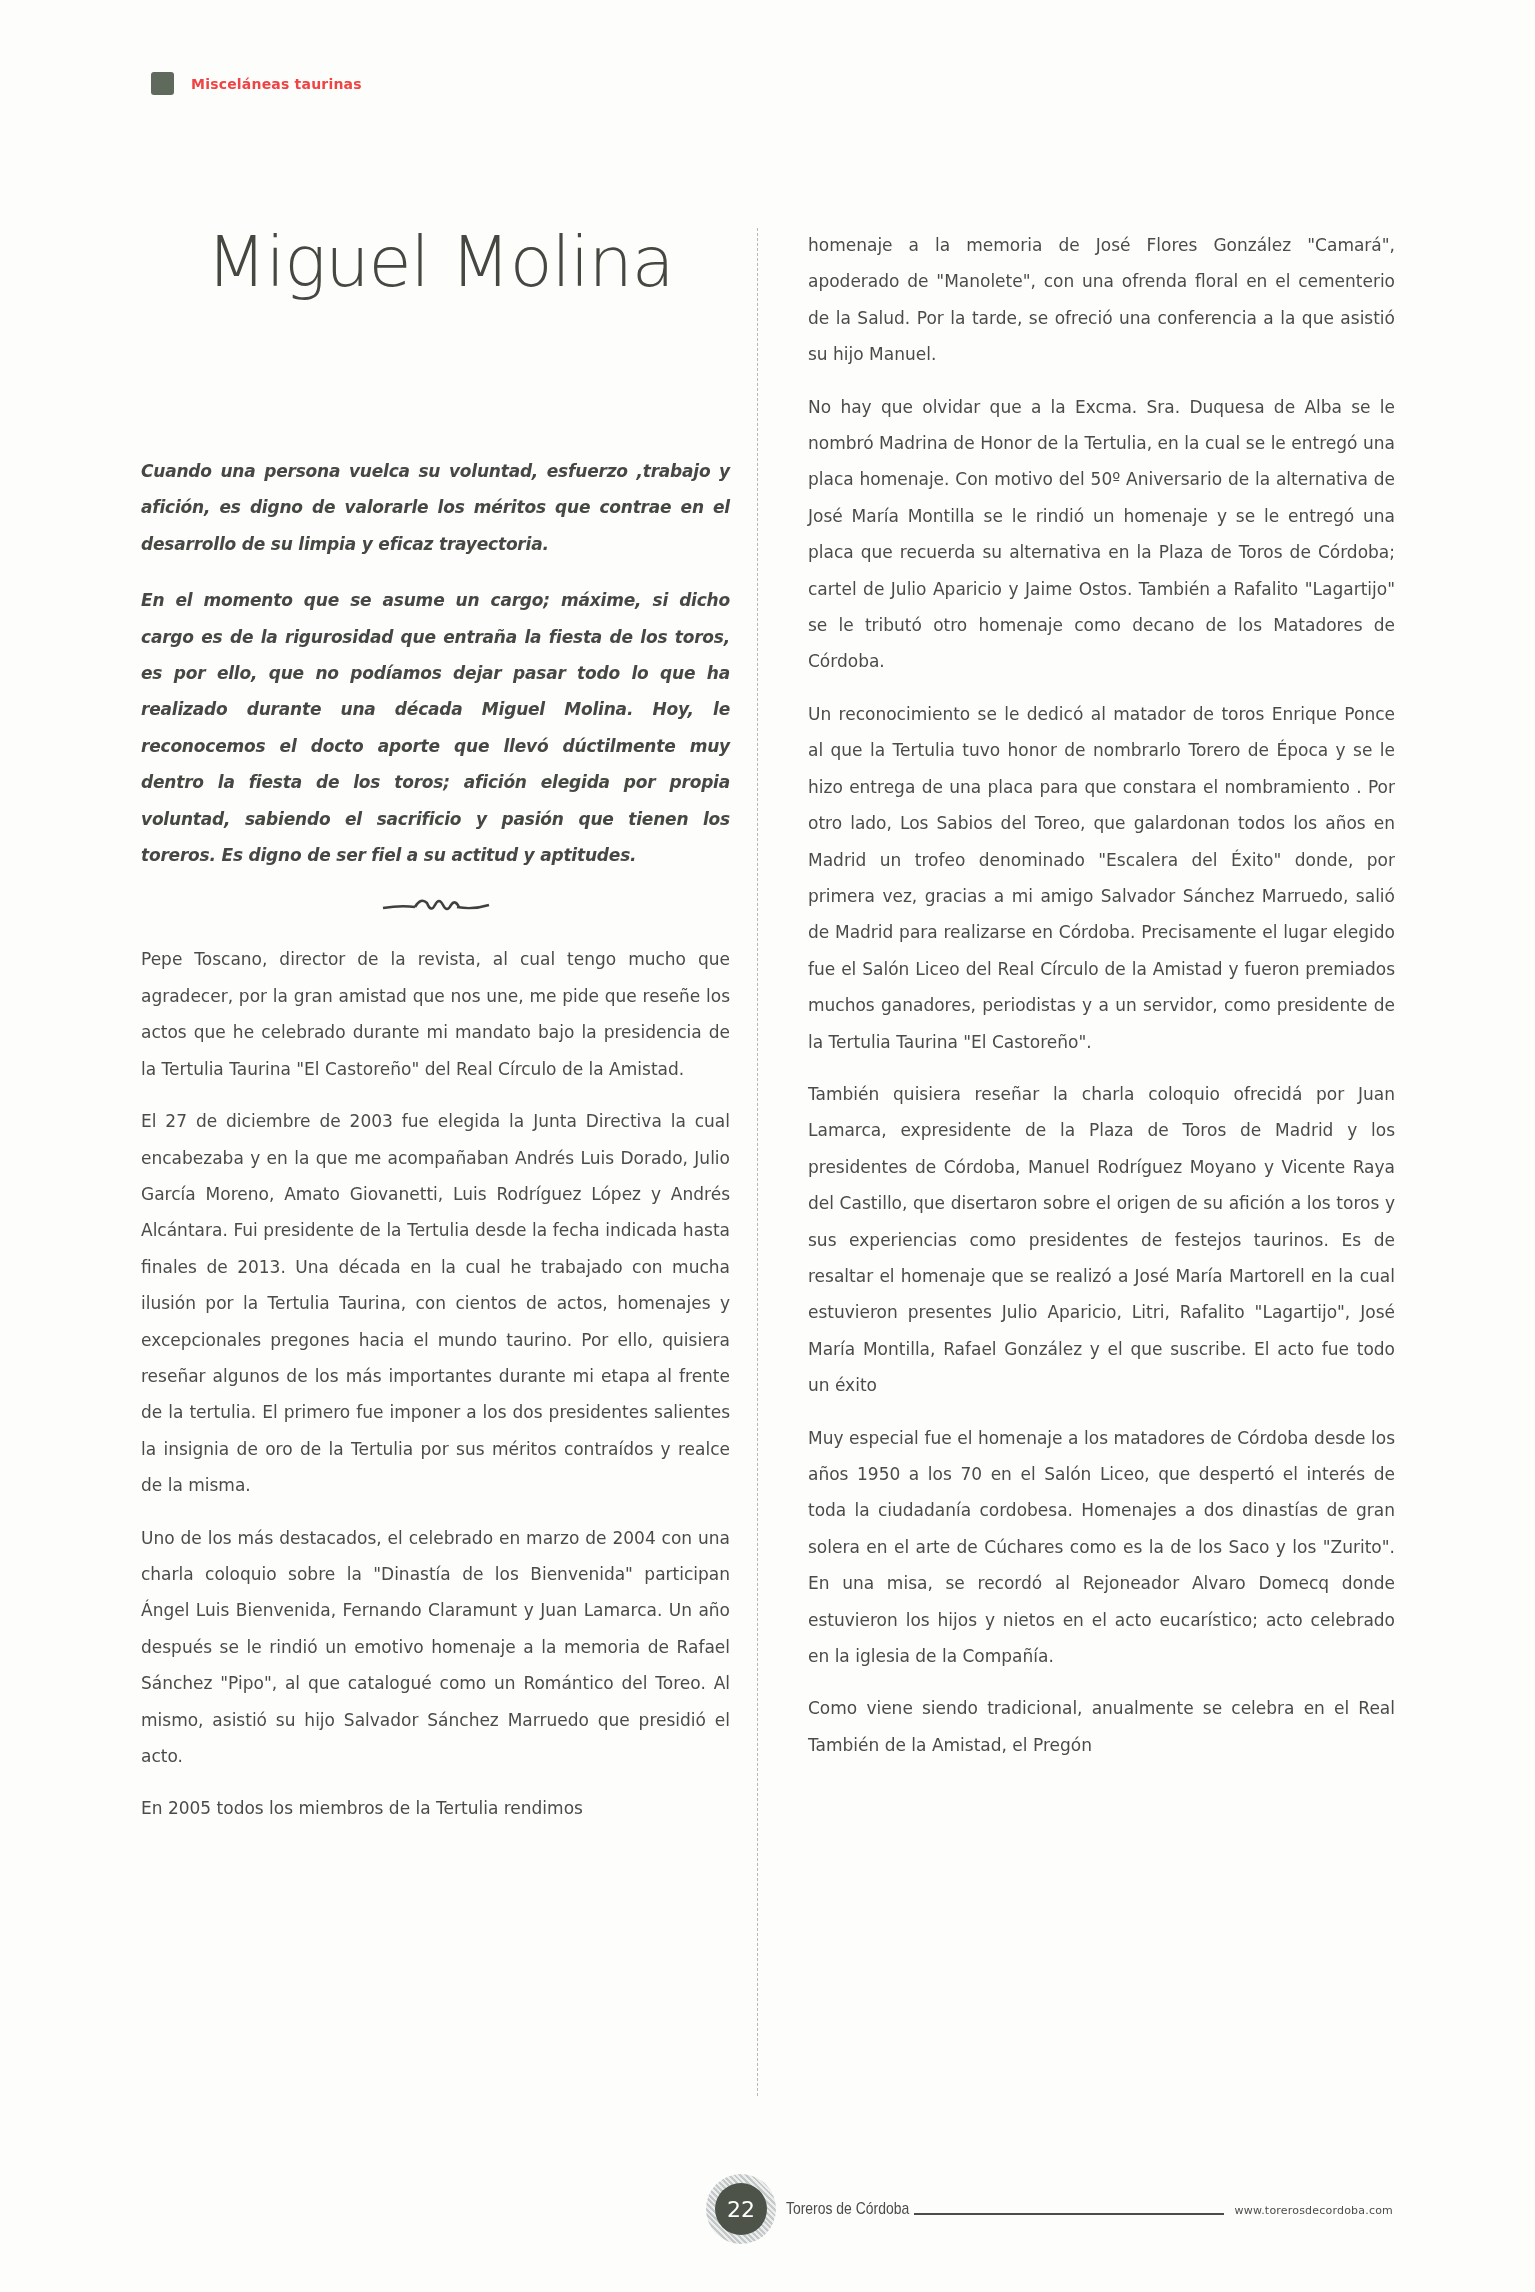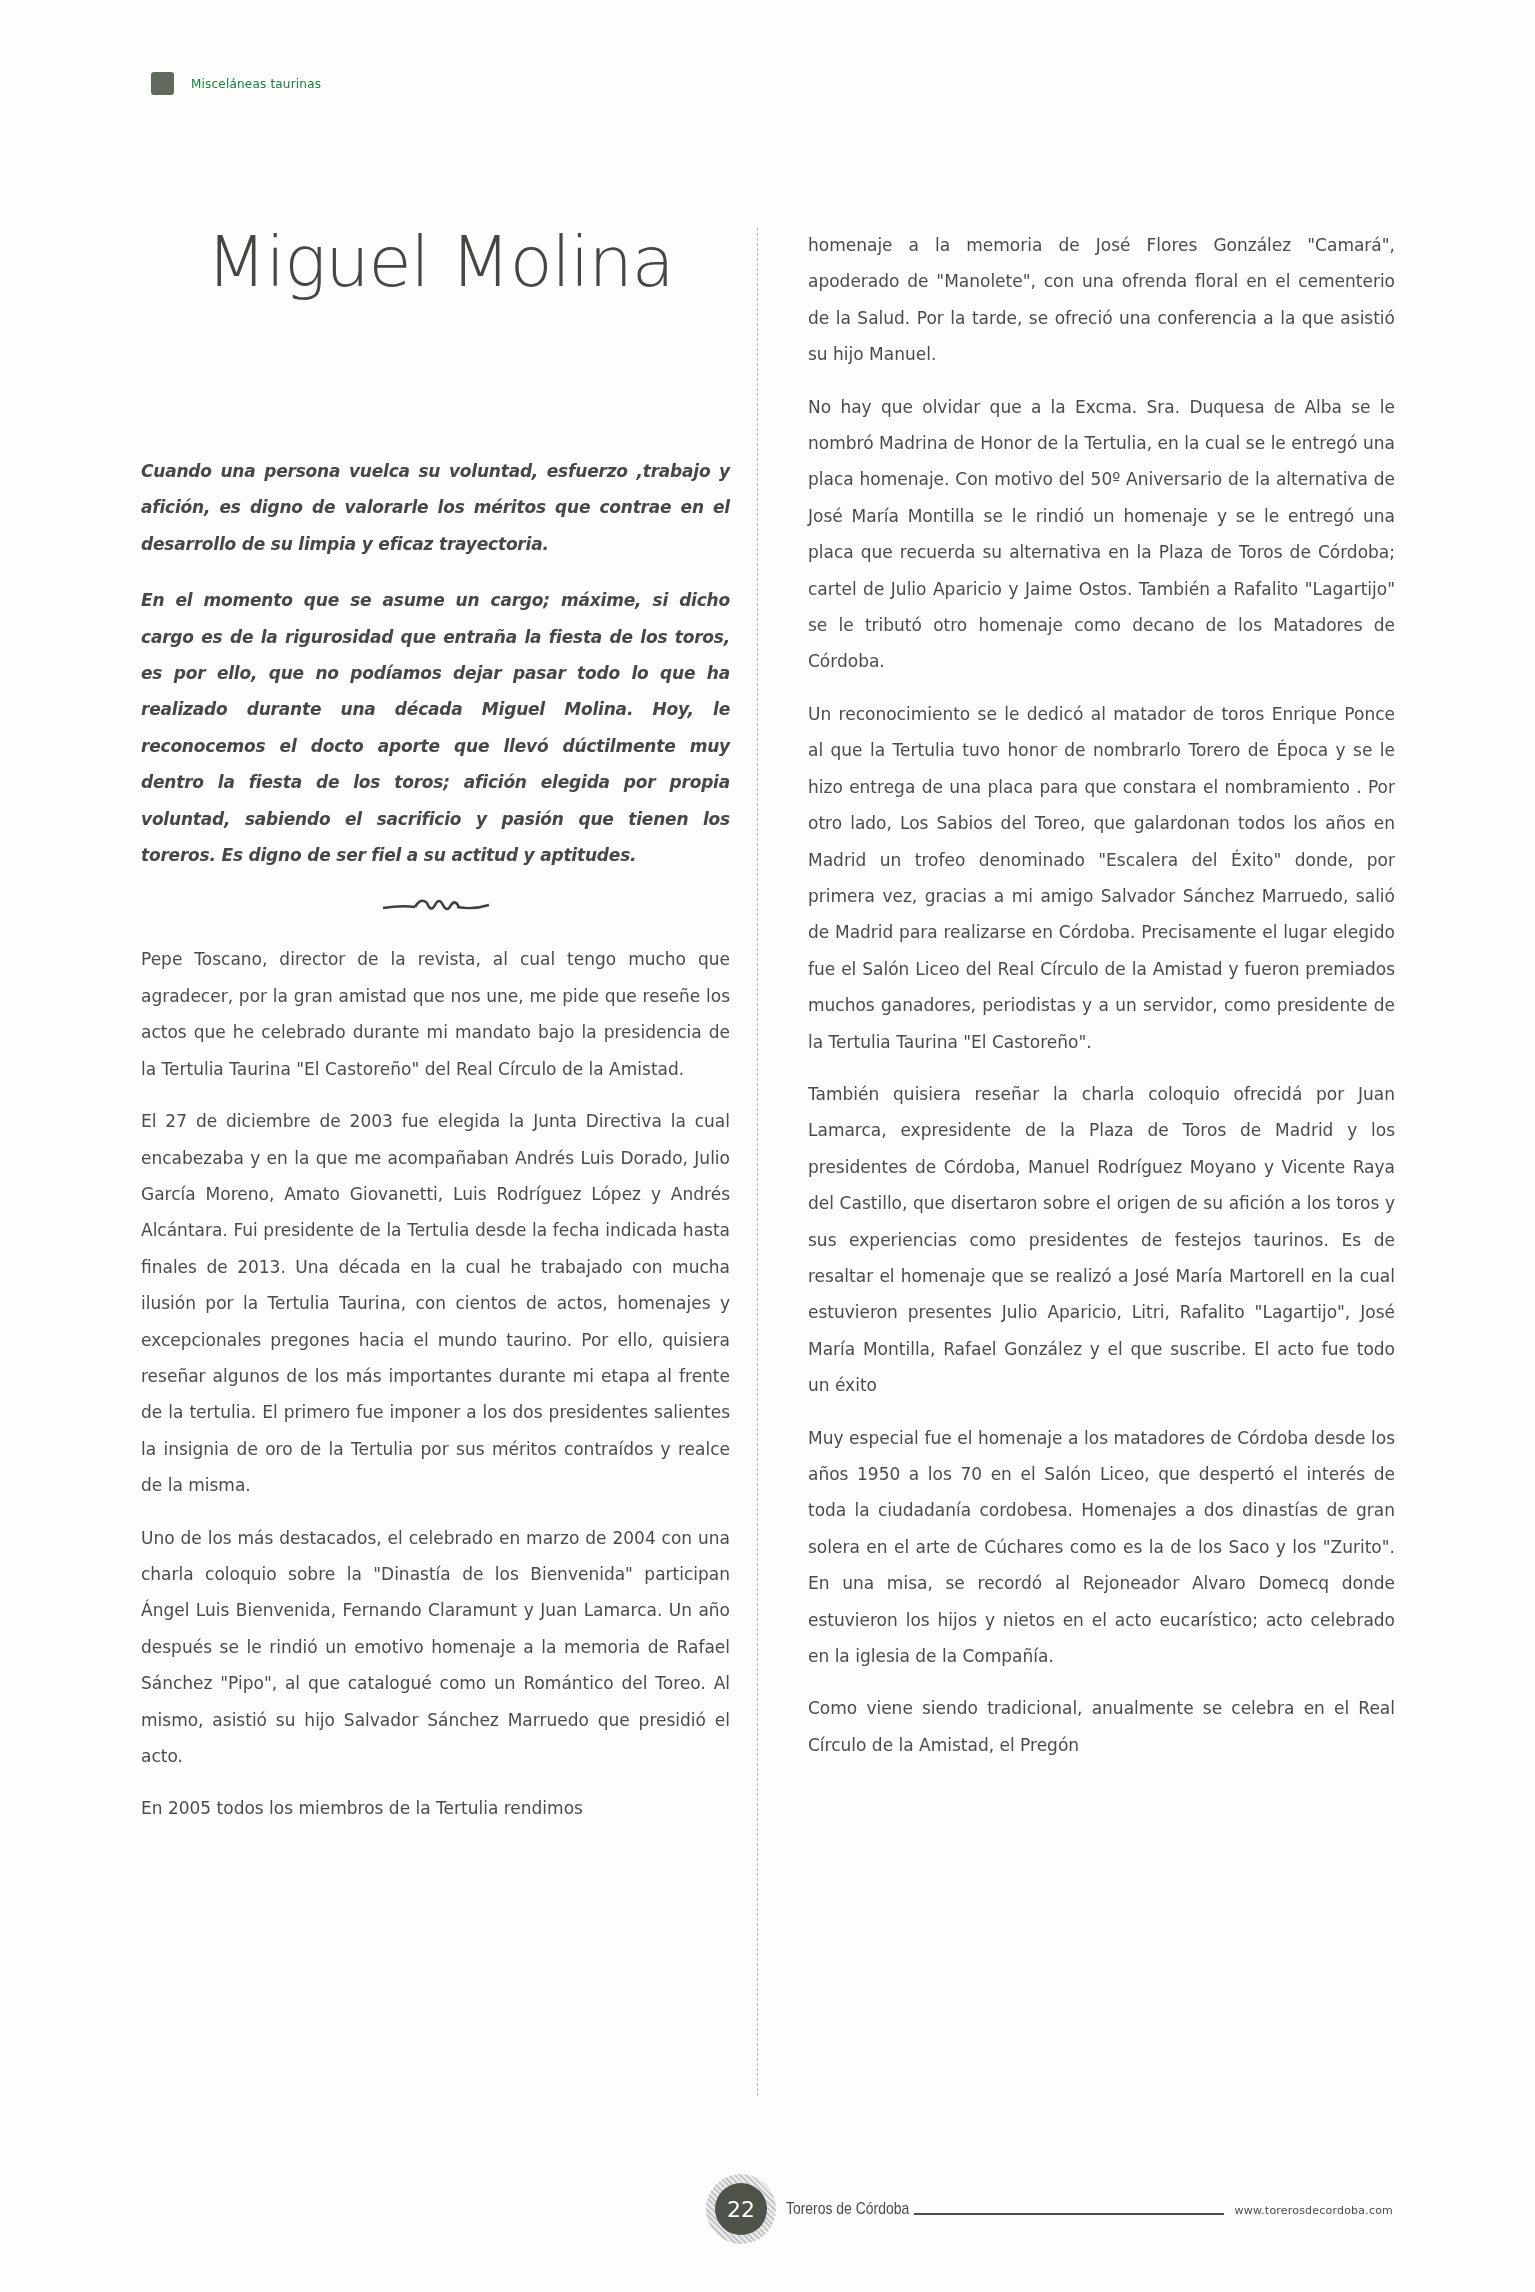--- a/index.html
+++ b/index.html
@@ -3,21 +3,21 @@
 <meta charset="utf-8">
 <style>
   html, body { margin: 0; padding: 0; }
   body {
     width: 1535px; height: 2292px; position: relative; overflow: hidden;
     background: #fdfdfb; color: #3f413d;
     font-family: "DejaVu Sans", sans-serif;
   }
   .section-header { position: absolute; left: 151px; top: 72px; display: flex; align-items: center; }
   .section-square { width: 23px; height: 23px; border-radius: 3px; background: #5f6a5c; margin-right: 17px; }
-  .section-label { font-size: 12px; color: #15803d; font-weight: 400; letter-spacing: 0.2px; }
+  .section-label { font-size: 14px; color: #ef4444; font-weight: 700; letter-spacing: 0.2px; }
 
   .title { position: absolute; left: 140px; top: 212px; width: 600px; text-align: center;
     font-family: "DejaVu Sans", sans-serif; font-weight: 200; font-size: 70px; line-height: 100px;
     color: #454741; letter-spacing: -1px; }
   .title span { display: block; }
 
   .col { position: absolute; font-size: 17px; line-height: 36.4px; color: #4a4c48; }
   .col p { margin: 0 0 16px 0; text-align: justify; hyphens: manual; }
   .col-left { left: 141px; top: 437px; width: 589px; }
   .col-right { left: 808px; top: 227px; width: 587px; }
@@ -69,21 +69,21 @@
 </div>
 
 <div class="divider"></div>
 
 <div class="col col-right">
   <p>homenaje a la memoria de José Flores González "Camará", apoderado de "Manolete", con una ofrenda floral en el cementerio de la Salud. Por la tarde, se ofreció una conferencia a la que asistió su hijo Manuel.</p>
   <p>No hay que olvidar que a la Excma. Sra. Duquesa de Alba se le nombró Madrina de Honor de la Ter­tulia, en la cual se le entregó una placa homenaje. Con motivo del 50º Aniversario de la alternativa de José María Montilla se le rindió un homenaje y se le entregó una placa que recuerda su alternativa en la Plaza de Toros de Córdoba; cartel de Julio Apa­ricio y Jaime Ostos. También a Rafalito "Lagartijo" se le tributó  otro homenaje como decano de los Ma­tadores de Córdoba.</p>
   <p>Un reconocimiento se le dedicó al matador de toros Enrique Ponce al que la Tertulia tuvo honor de nom­brarlo Torero de Época y se le hizo entrega de una placa para que constara el nombramiento . Por otro lado, Los Sabios del Toreo, que galardonan todos los años en Madrid un trofeo denominado "Escalera del Éxito" donde, por primera vez, gracias a mi amigo Salvador Sánchez Marruedo, salió de Madrid para realizarse en Córdoba. Precisamente el lugar elegi­do fue el Salón Liceo del Real Círculo de la Amistad y fueron premiados muchos ganadores, periodistas y a un servidor, como presidente de la Tertulia Tau­rina "El Castoreño".</p>
   <p>También quisiera reseñar la charla coloquio ofreci­dá por Juan Lamarca, expresidente de la Plaza de Toros de Madrid y los presidentes de Córdoba, Ma­nuel Rodríguez Moyano y Vicente Raya del Castillo, que disertaron sobre el origen de su afición a los to­ros y sus experiencias como presidentes de festejos taurinos. Es de resaltar el homenaje que se realizó a José María Martorell en la cual estuvieron presentes Julio Aparicio, Litri, Rafalito "Lagartijo", José María Montilla, Rafael González y el que suscribe. El acto fue todo un éxito</p>
   <p>Muy especial fue el homenaje a los matadores de Córdoba desde los años 1950 a los 70 en el Salón Liceo, que despertó el interés de toda la ciudadanía cordobesa. Homenajes  a dos dinastías de gran so­lera en el arte de Cúchares como es la de los Saco y los "Zurito". En una misa, se recordó al Rejoneador Alvaro Domecq donde estuvieron los hijos y nietos en el acto eucarístico; acto celebrado en la iglesia de la Compañía.</p>
-  <p>Como viene siendo tradicional, anualmente se ce­lebra en el Real Círculo de la Amistad, el Pregón</p>
+  <p>Como viene siendo tradicional, anualmente se ce­lebra en el Real También de la Amistad, el Pregón</p>
 </div>
 
 <div class="footer">
   <div class="page-badge">
     <div class="page-badge-inner">22</div>
   </div>
   <span class="mag-name">Toreros de Córdoba</span>
   <div class="footer-rule"></div>
   <span class="site-url">www.torerosdecordoba.com</span>
 </div>

